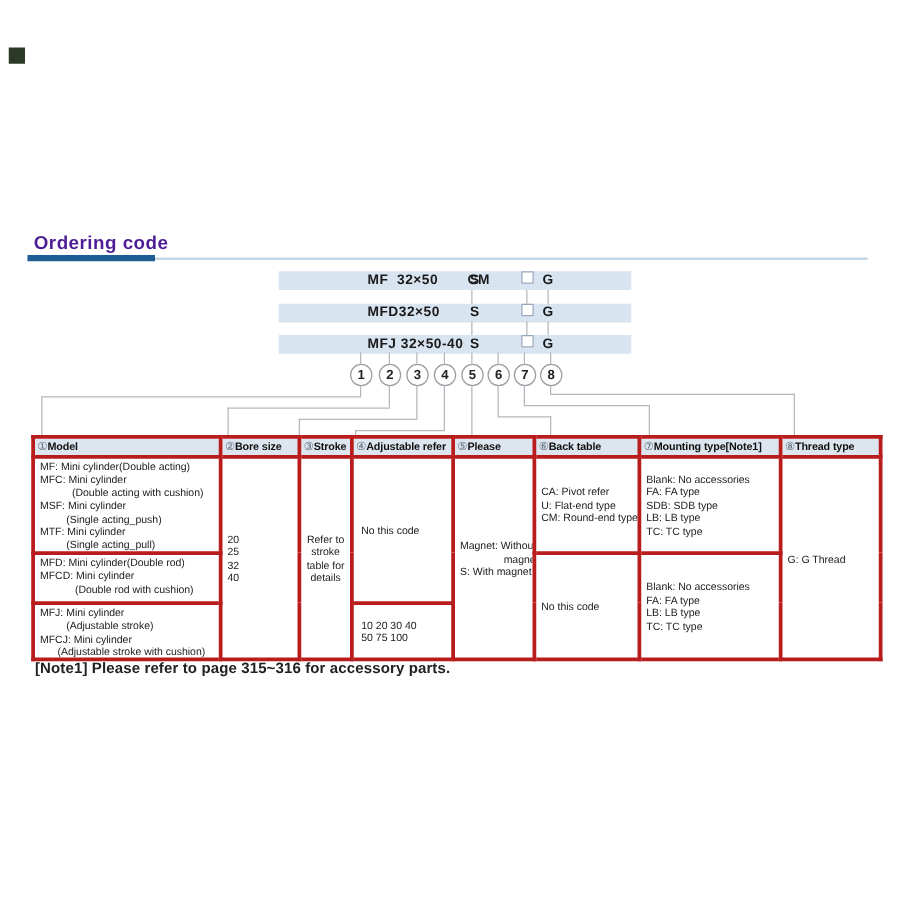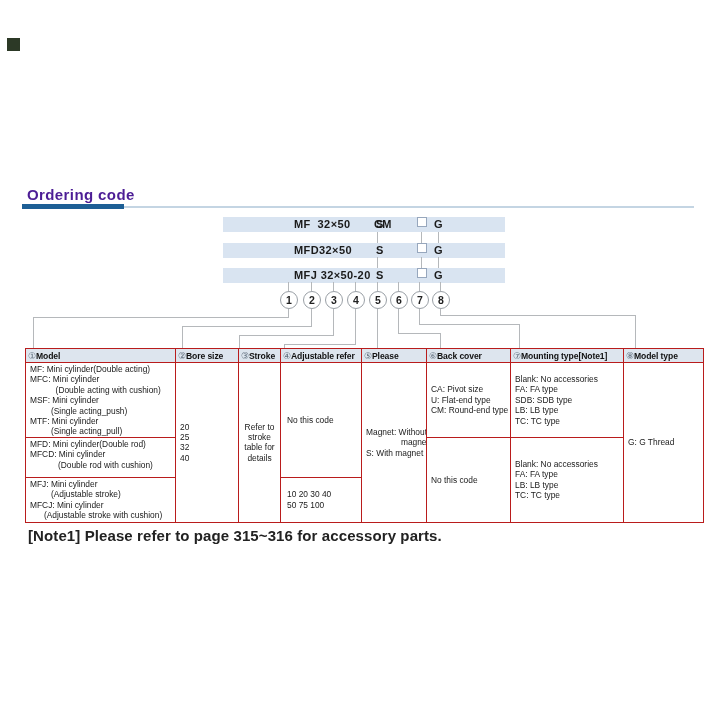--- a/index.html
+++ b/index.html
@@ -32,21 +32,21 @@
 
   
   .num-circle{
     position:absolute;top:291px;width:16px;height:16px;border:1px solid #9aa0a6;border-radius:50%;
     background:#fff;text-align:center;line-height:16px;font-size:10.5px;font-weight:bold;color:#222;
   }
 
   
   .spec-table{left:25px;top:348px;border-collapse:collapse;table-layout:fixed;width:678px;}
   .spec-table th,.spec-table td{
-    border:1px solid #b91c1c;font-weight:normal;padding:0;overflow:hidden;
+    border:3px solid #b91c1c;font-weight:normal;padding:0;overflow:hidden;
   }
   .spec-table th{
     background:#dde5ee;height:13px;font-size:8.6px;font-weight:bold;text-align:left;
     white-space:nowrap;padding-left:2px;letter-spacing:-0.1px;color:#111;
   }
   .spec-table th .circ{font-weight:normal;color:#5d6b7a;font-size:9px;margin-right:0;}
   .spec-table td{
     font-size:8.4px;line-height:10.4px;white-space:pre;vertical-align:middle;color:#1a1a1a;
   }
   td.cell-model{vertical-align:top;padding:1px 1px 0 4px;margin-left:42px;}
@@ -55,21 +55,21 @@
   td.cell-adj{padding-left:6px;}
   td.cell-magnet{padding-left:4px;}
   td.cell-back{padding-left:4px;}
   td.cell-mount{padding-left:4px;}
   td.cell-thread{padding-left:4px;}
   .r1{height:74px;}
   .r2{height:40px;}
   .r3{height:45px;}
 
   
-  .footnote{left:28px;top:527px;font-size:15px;font-weight:bold;color:#222;letter-spacing:.1px;}
+  .footnote{left:28px;top:527px;font-size:12px;font-weight:bold;color:#222;letter-spacing:.1px;}
 </style>
 </head>
 <body>
 
 <div class="abs corner-marker"></div>
 
 <div class="abs page-title">Ordering code</div>
 <div class="abs rule-light"></div>
 <div class="abs rule-dark"></div>
 
@@ -80,21 +80,21 @@
   <span class="cb-square"></span>
   <span class="cb-thread">G</span>
 </div>
 <div class="abs code-bar" style="top:243px;">
   <span class="cb-code">MFD32×50</span>
   <span class="cb-magnet">S</span>
   <span class="cb-square"></span>
   <span class="cb-thread">G</span>
 </div>
 <div class="abs code-bar" style="top:268px;">
-  <span class="cb-code">MFJ 32×50-20</span>
+  <span class="cb-code">MFJ 32×50-40</span>
   <span class="cb-magnet">S</span>
   <span class="cb-square"></span>
   <span class="cb-thread">G</span>
 </div>
 
 <div class="num-circle" style="left:280px;">1</div>
 <div class="num-circle" style="left:303px;">2</div>
 <div class="num-circle" style="left:325px;">3</div>
 <div class="num-circle" style="left:347px;">4</div>
 <div class="num-circle" style="left:369px;">5</div>
@@ -152,23 +152,23 @@
       <col style="width:113px">
       <col style="width:80px">
   </colgroup>
   <tbody>
       <tr>
     <th><span class="circ">①</span><span>Model</span></th>
     <th><span class="circ">②</span><span>Bore size</span></th>
     <th><span class="circ">③</span><span>Stroke</span></th>
     <th><span class="circ">④</span><span>Adjustable refer</span></th>
     <th><span class="circ">⑤</span><span>Please</span></th>
-    <th><span class="circ">⑥</span><span>Back cover</span></th>
+    <th><span class="circ">⑥</span><span>Back table</span></th>
     <th><span class="circ">⑦</span><span>Mounting type[Note1]</span></th>
-    <th><span class="circ">⑧</span><span>Model type</span></th>
+    <th><span class="circ">⑧</span><span>Thread type</span></th>
   </tr>
   <tr class="r1">
     <td class="cell-model">MF: Mini cylinder(Double acting)
 MFC: Mini cylinder
            (Double acting with cushion)
 MSF: Mini cylinder
          (Single acting_push)
 MTF: Mini cylinder
          (Single acting_pull)</td>
     <td class="cell-bore" rowspan="3">20
@@ -176,21 +176,21 @@
 32
 40</td>
     <td class="cell-stroke" rowspan="3">Refer to
 stroke
 table for
 details</td>
     <td class="cell-adj" rowspan="2">No this code</td>
     <td class="cell-magnet" rowspan="3">Magnet: Without
                magnet
 S: With magnet</td>
-    <td class="cell-back">CA: Pivot size
+    <td class="cell-back">CA: Pivot refer
 U: Flat-end type
 CM: Round-end type</td>
     <td class="cell-mount">Blank: No accessories
 FA: FA type
 SDB: SDB type
 LB: LB type
 TC: TC type</td>
     <td class="cell-thread" rowspan="3">G: G Thread</td>
   </tr>
   <tr class="r2">

